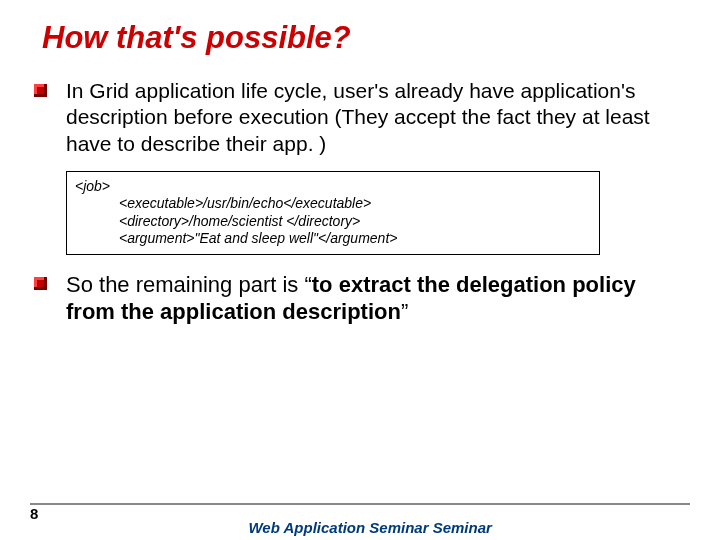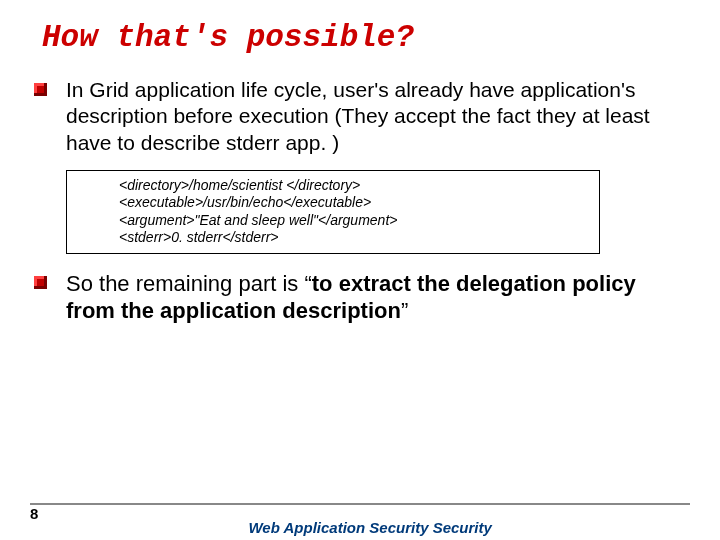--- a/index.html
+++ b/index.html
@@ -10,21 +10,20 @@
     padding: 20px 30px 10px 30px;
     position: relative;
   }
   .title {
     color: #cc0000;
     font-size: 31px;
     font-weight: bold;
     font-style: italic;
     margin-bottom: 22px;
     padding-left: 12px;
-    font-family: Liberation Mono, monospace;
   }
   .bullets {
     list-style: none;
     padding-left: 0;
     margin-bottom: 14px;
   }
   .bullets > li {
     position: relative;
     padding-left: 36px;
     margin-bottom: 8px;
@@ -96,37 +95,37 @@
   }
 </style>
 </head>
 <body>
 
 <div class="slide">
 
   <h1 class="title">How that's possible?</h1>
 
   <ul class="bullets">
-    <li>In Grid application life cycle, user's already have application's description before execution (They accept the fact they at least have to describe stderr app. )</li>
+    <li>In Grid application life cycle, user's already have application's description before execution (They accept the fact they at least have to describe their app. )</li>
   </ul>
 
   <div class="codebox">
+    <div>&lt;job&gt;</div>
+    <div class="indent">&lt;executable&gt;/usr/bin/echo&lt;/executable&gt;</div>
     <div class="indent">&lt;directory&gt;/home/scientist &lt;/directory&gt;</div>
-    <div class="indent">&lt;executable&gt;/usr/bin/echo&lt;/executable&gt;</div>
     <div class="indent">&lt;argument&gt;"Eat and sleep well"&lt;/argument&gt;</div>
-    <div class="indent">&lt;stderr&gt;0. stderr&lt;/stderr&gt;</div>
   </div>
 
   <ul class="bullets lower">
     <li>
       <span>So the remaining part is “</span><b>to extract the delegation policy from the application description</b><span>”</span>
     </li>
   </ul>
 
   <div class="footer2">
     <div class="line"></div>
     <div class="row">
       <div class="pn">8</div>
-      <div class="ft">Web Application Security Security</div>
+      <div class="ft">Web Application Seminar Seminar</div>
     </div>
   </div>
 
 </div>
 
 </body></html>

